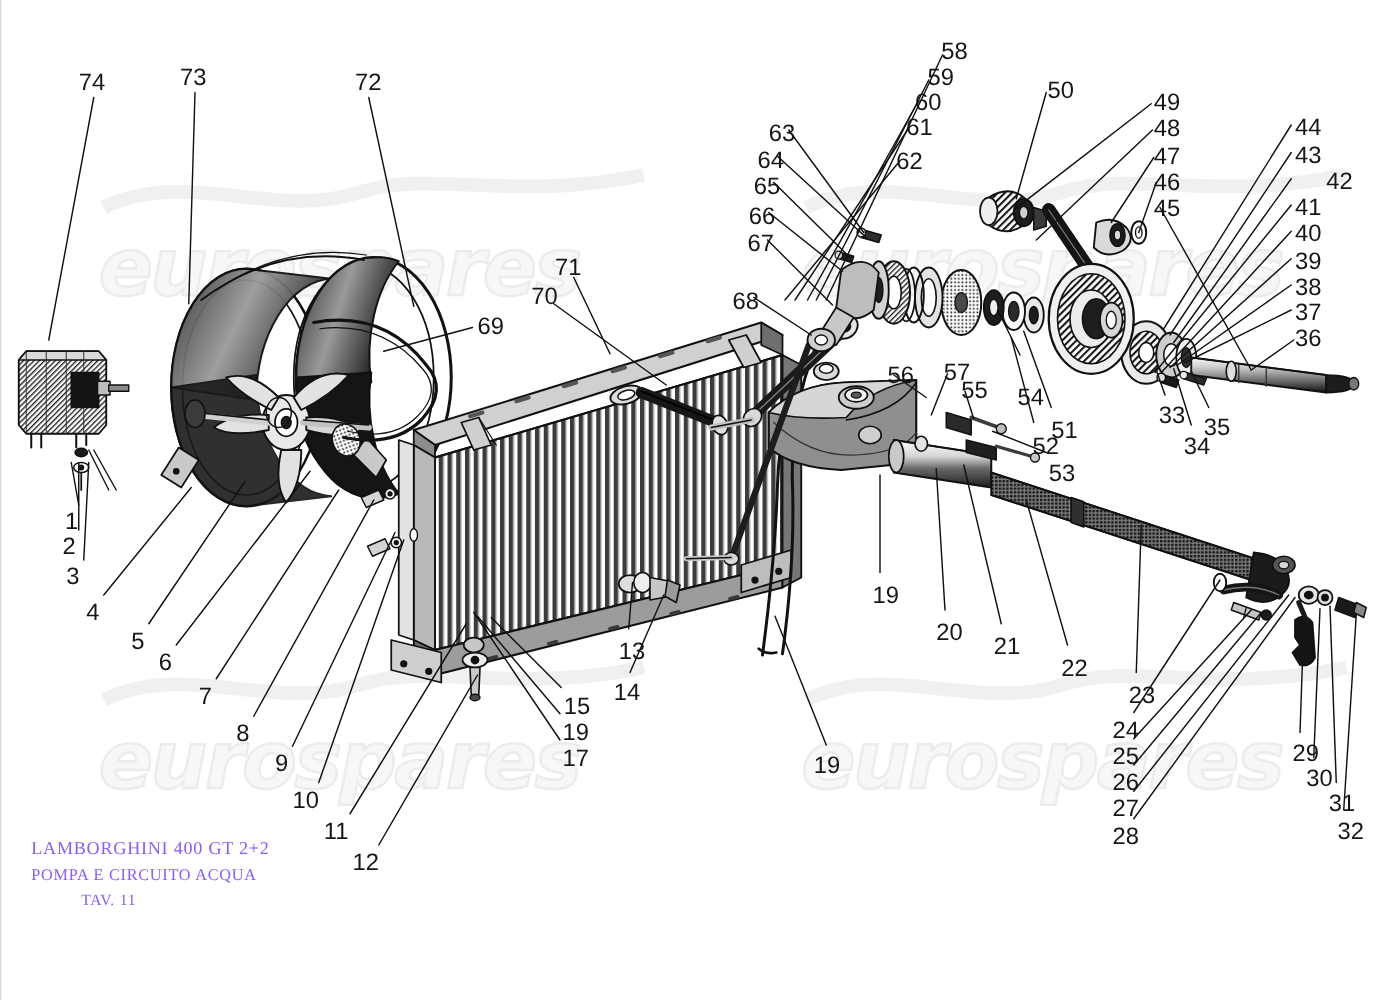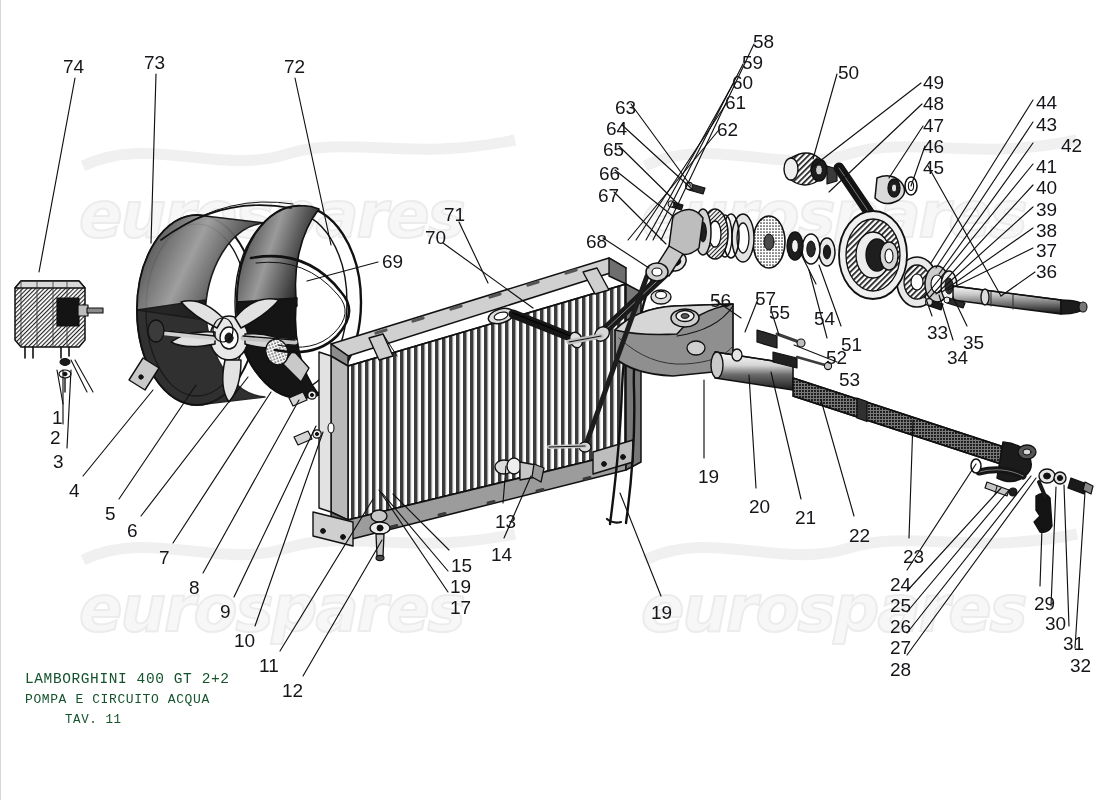--- a/index.html
+++ b/index.html
@@ -43,22 +43,22 @@
     font-weight:400;
     color:#15161a;
     line-height:1;
     white-space:nowrap;
     user-select:none;
   }
   
   #caption{
     position:absolute;
     left:24px;top:668px;
-    font-family:Liberation Mono, monospace;
-    color:#14532d;
+    font-family:Liberation Serif, serif;
+    color:#8b5cf6;
     line-height:1.55;
   }
   #caption .l1{font-size:14.5px;letter-spacing:.6px;}
   #caption .l2{font-size:13px;letter-spacing:.6px;}
   #caption .l3{font-size:12.5px;letter-spacing:.6px;padding-left:40px;}
 </style>
 </head>
 <body>
 
 <div id="sheet">

